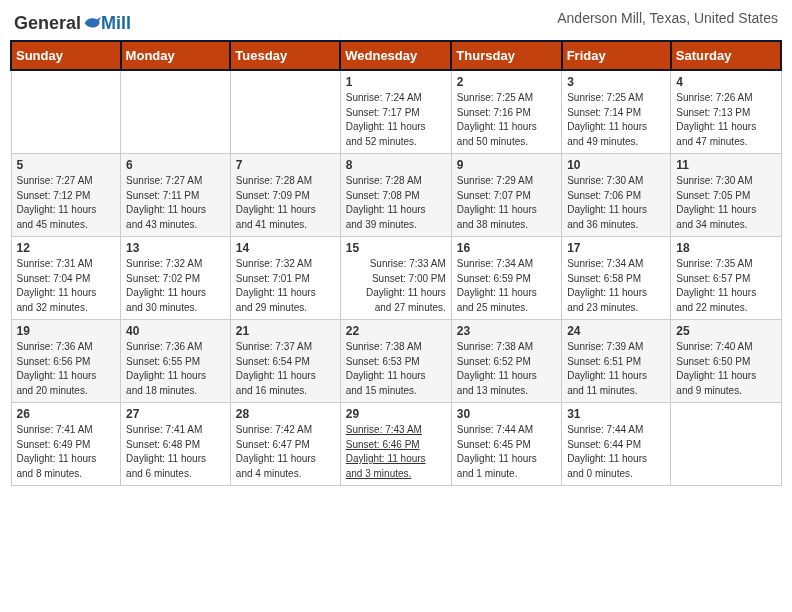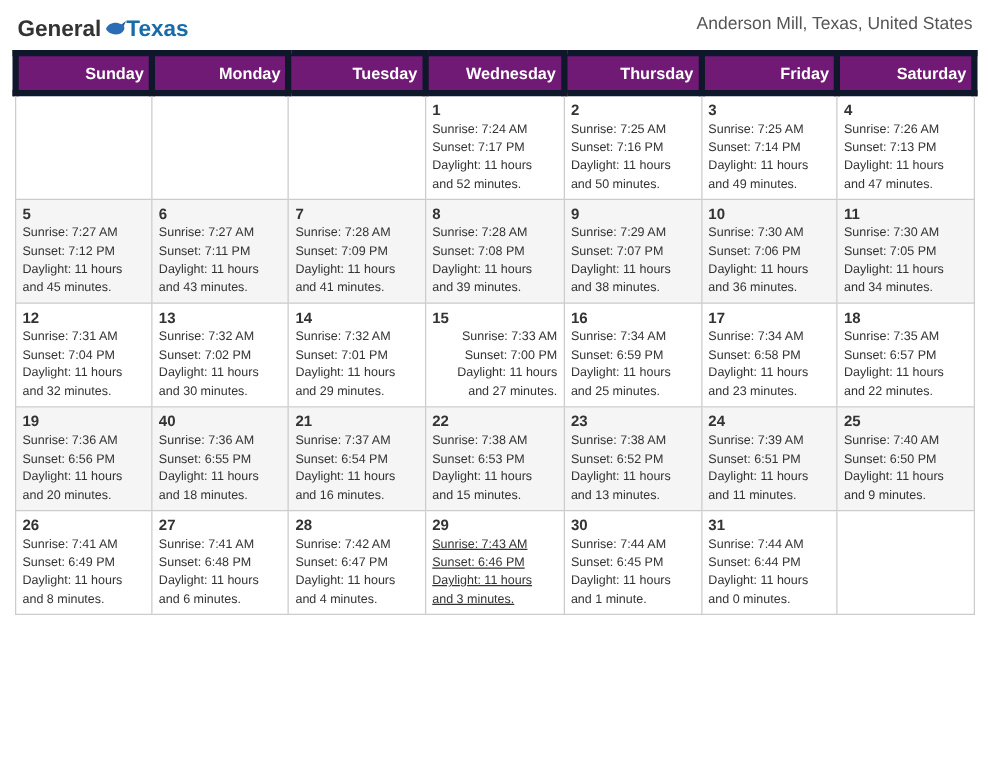--- a/index.html
+++ b/index.html
@@ -52,26 +52,26 @@
     .subtitle {
       font-size: 14px;
       color: #555;
     }
     .calendar {
       width: 100%;
       border-collapse: collapse;
       border: 1px solid #ccc;
     }
     .calendar th {
-      background-color: #701a75;
+      background-color: #c2410c;
       color: #fff;
-      text-align: right;
+      text-align: left;
       padding: 6px 4px;
       font-size: 13px;
-      border: 5px solid #0f172a;
+      border: 2px solid #0f172a;
     }
     .calendar td {
       vertical-align: top;
       padding: 4px 5px;
       border: 1px solid #ccc;
       width: 113px;
       min-height: 90px;
       font-size: 10.5px;
       color: #333;
       background: #fff;
@@ -103,21 +103,21 @@
 
 <div class="header">
   <div class="logo">
     <div class="logo-row">
       <span class="logo-general">General</span>
       <svg class="logo-bird" viewBox="0 0 20 18" fill="none" xmlns="http://www.w3.org/2000/svg">
         <path d="M2 9 C4 4, 10 2, 16 5 C18 6, 19 8, 18 10 C16 14, 10 15, 6 13 C4 12, 2 10, 2 9Z" fill="#2a6db5"></path>
         <path d="M16 5 C18 3, 20 2, 20 2 C20 2, 18 5, 18 7" fill="#1a5a9a"></path>
       </svg>
     </div>
-    <span class="logo-blue">Texas</span>
+    <span class="logo-blue">Mill</span>
   </div>
   <div class="title-section">
     <div class="subtitle">Anderson Mill, Texas, United States</div>
   </div>
 </div>
 
 <table class="calendar">
   <thead>
     <tr>
     <th>Sunday</th>

